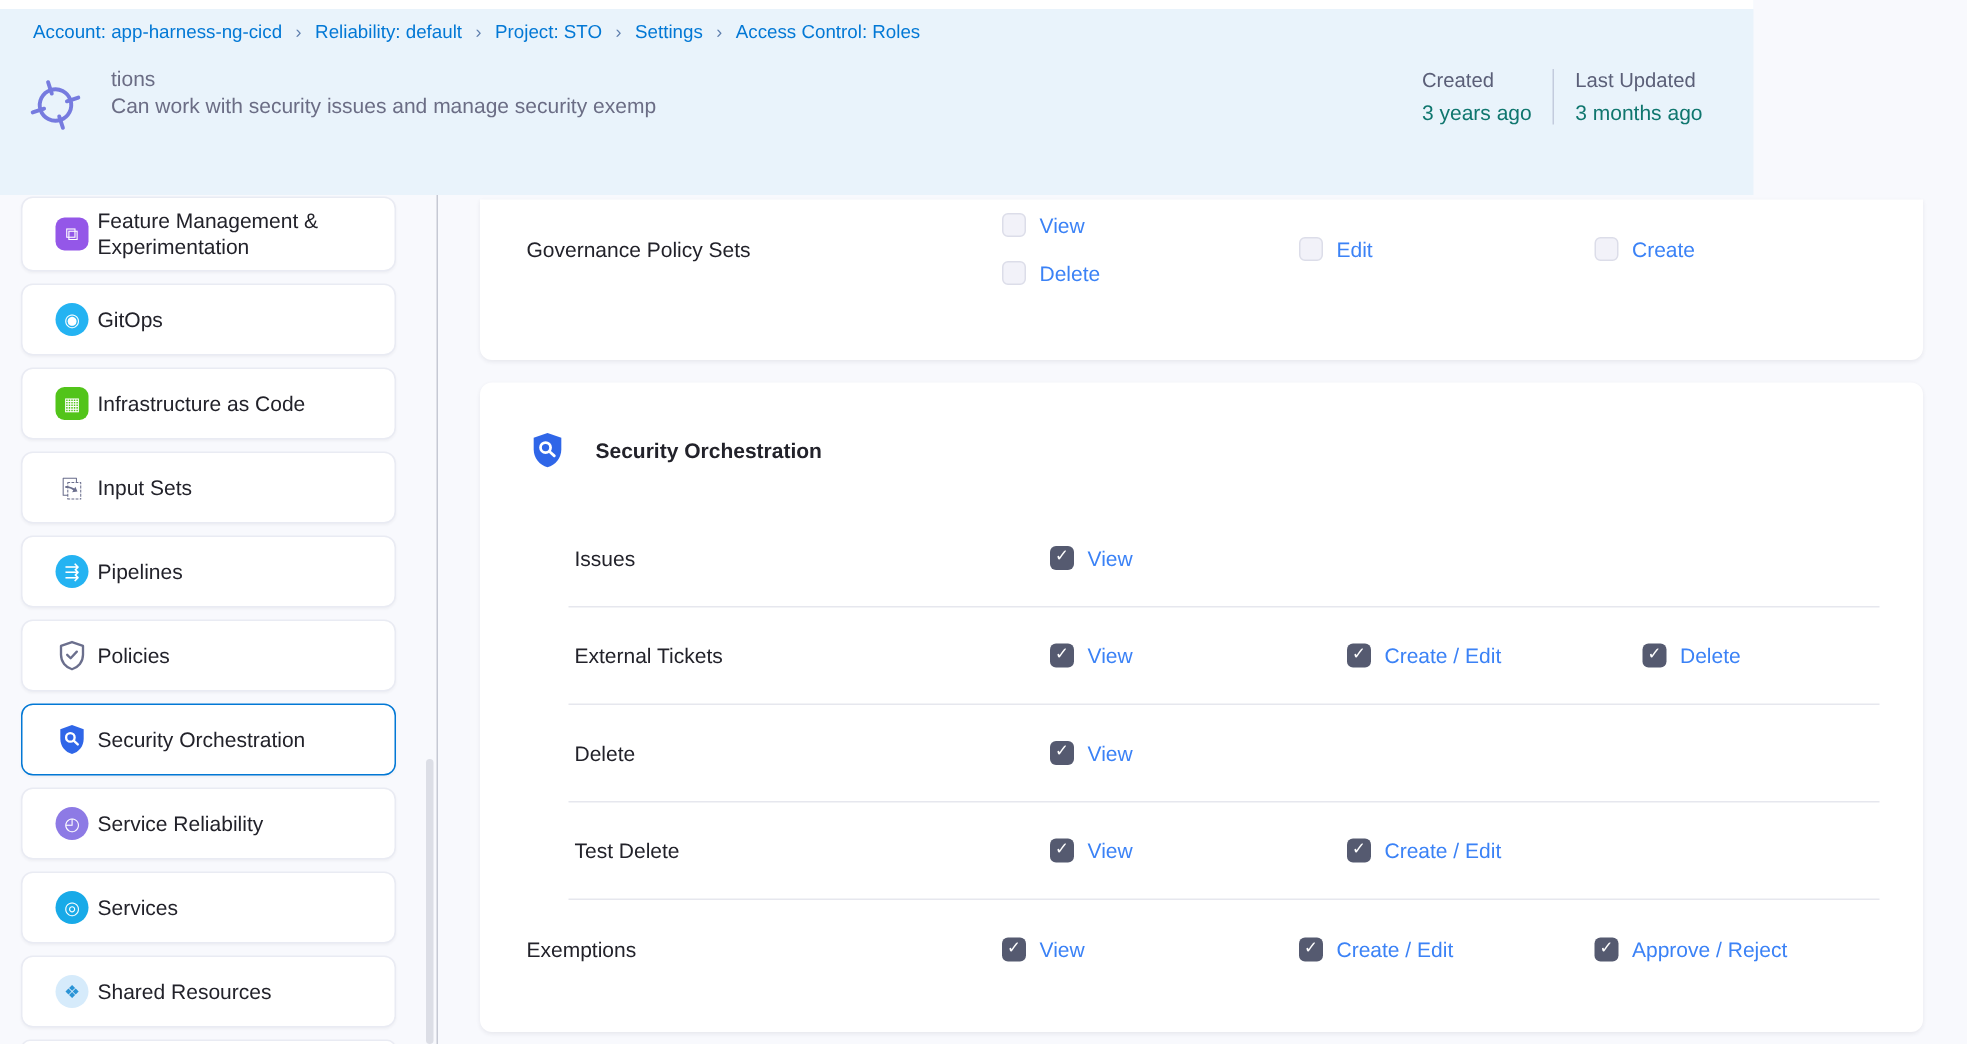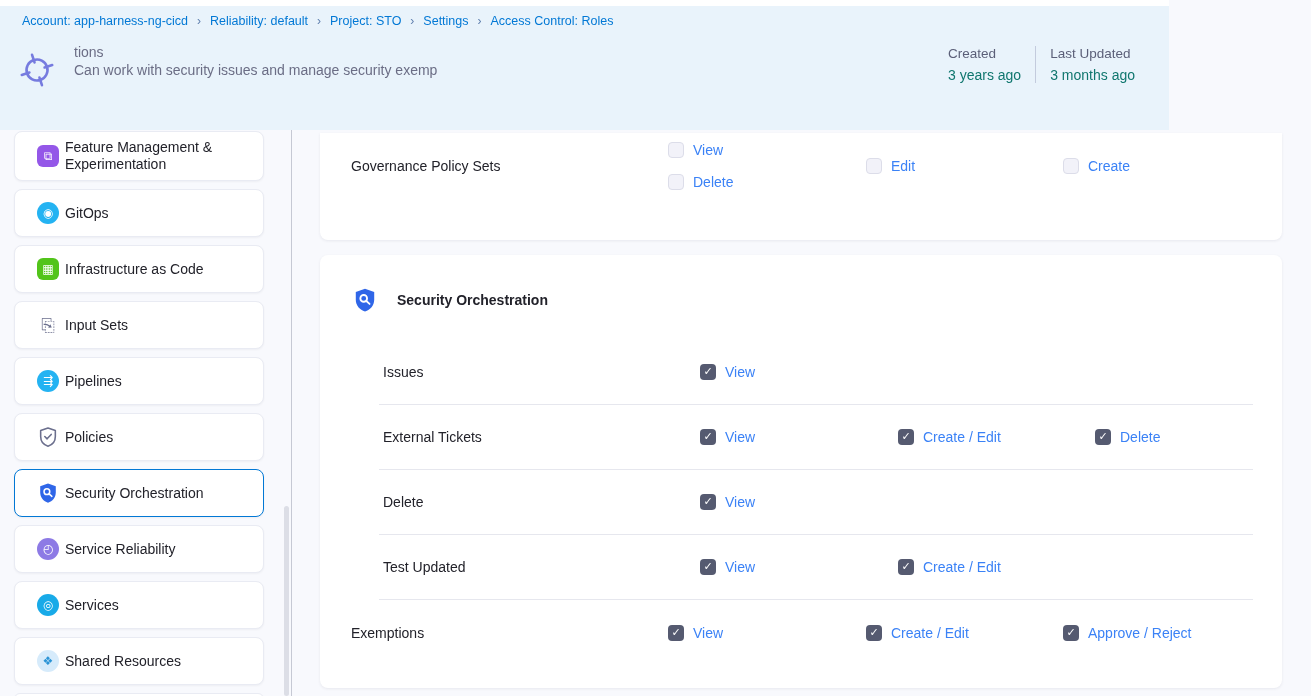--- a/index.html
+++ b/index.html
@@ -249,21 +249,21 @@
           <div class="perm-cell">
             <label class="perm">
               <span class="cb checked">✓</span>
               <span class="perm-label">View</span>
             </label>
           </div>
           <div class="perm-cell"></div>
           <div class="perm-cell"></div>
         </div>
         <div class="perm-row">
-          <div class="res-label">Test Updated</div>
+          <div class="res-label">Test Delete</div>
           <div class="perm-cell">
             <label class="perm">
               <span class="cb checked">✓</span>
               <span class="perm-label">View</span>
             </label>
           </div>
           <div class="perm-cell">
             <label class="perm">
               <span class="cb checked">✓</span>
               <span class="perm-label">Create / Edit</span>

